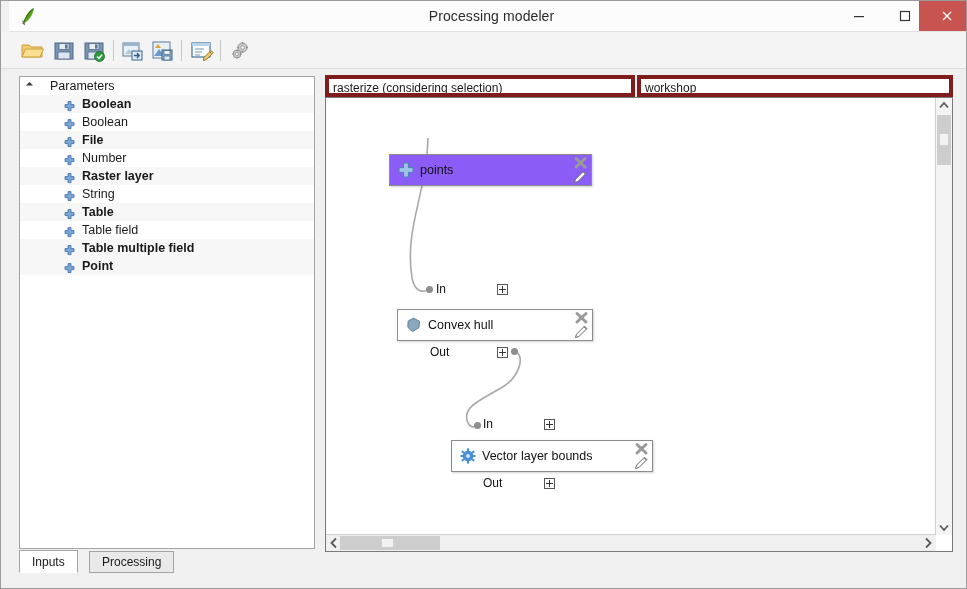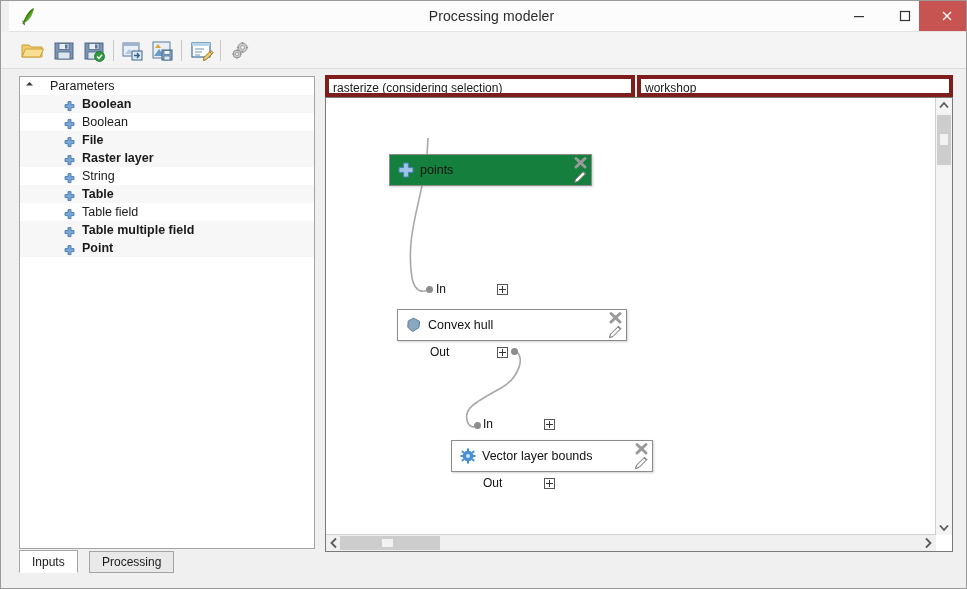--- a/index.html
+++ b/index.html
@@ -241,21 +241,21 @@
   }
 
   
   .node {
     position: absolute;
     box-sizing: border-box;
     border: 1px solid #8c8c8c;
     height: 32px;
     box-shadow: 1px 1px 2px rgba(0,0,0,.18);
   }
-  .node.param { background: #15803d; }
+  .node.param { background: #8b5cf6; }
   .node.alg   { background: #ffffff; }
   .node-ico {
     position: absolute;
     left: 8px; top: 7px;
     width: 16px; height: 16px;
   }
   .node-lbl {
     position: absolute;
     left: 30px; top: 0;
     height: 32px; line-height: 31px;
@@ -441,20 +441,28 @@
       <span>Boolean</span>
     </div>
     <div class="tree-item alt">
       <span class="plus-ico">
         <svg width="11" height="11" viewBox="0 0 11 11">
             <path d="M4 0.6h3v3h3v3h-3v3h-3v-3h-3v-3h3z" fill="#7ba7d7" stroke="#3c6fa8" stroke-width=".8"></path>
           </svg>
       </span>
       <span>File</span>
     </div>
+    <div class="tree-item">
+      <span class="plus-ico">
+        <svg width="11" height="11" viewBox="0 0 11 11">
+            <path d="M4 0.6h3v3h3v3h-3v3h-3v-3h-3v-3h3z" fill="#7ba7d7" stroke="#3c6fa8" stroke-width=".8"></path>
+          </svg>
+      </span>
+      <span>Number</span>
+    </div>
     <div class="tree-item alt">
       <span class="plus-ico">
         <svg width="11" height="11" viewBox="0 0 11 11">
             <path d="M4 0.6h3v3h3v3h-3v3h-3v-3h-3v-3h3z" fill="#7ba7d7" stroke="#3c6fa8" stroke-width=".8"></path>
           </svg>
       </span>
       <span>Raster layer</span>
     </div>
     <div class="tree-item">
       <span class="plus-ico">
@@ -537,21 +545,21 @@
             <path d="M10 2.8 l2.4 2.4" stroke="#6a6a6a" stroke-width="1"></path>
           </svg>
         </span>
       </div>
 
 
       <div class="port-dot" style="left:100px; top:188px;"></div>
       <div class="port-lbl" style="left:110px; top:184px;">In</div>
       <div class="port-box" style="left:171px; top:186px;"></div>
 
-      <div class="node alg" style="left:71px; top:211px; width:230px;">
+      <div class="node alg" style="left:71px; top:211px; width:196px;">
         <span class="node-ico">
           <svg width="16" height="16" viewBox="0 0 16 16">
             <path d="M7.5 1.2 L13.6 4.3 L13 10.6 L6.5 14.6 L1.8 10.2 L2.2 4 Z" fill="#8aa8bd" stroke="#5d7f98" stroke-width="1"></path>
           </svg>
         </span>
         <span class="node-lbl">Convex hull</span>
         <span class="node-x">
           <svg width="15" height="14" viewBox="0 0 15 14">
             <path d="M3 2.5 L12 11 M12 2.5 L3 11" stroke="#9a9a9a" stroke-width="3" stroke-linecap="round"></path>
             <circle cx="7.5" cy="6.8" r="2.2" fill="#9a9a9a"></circle>

